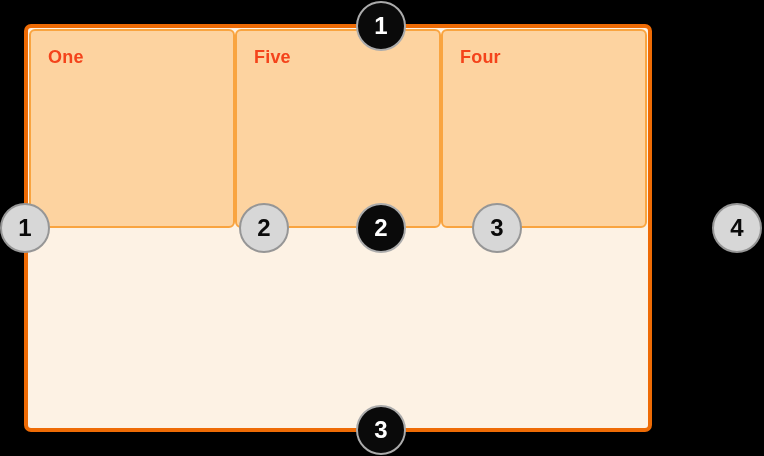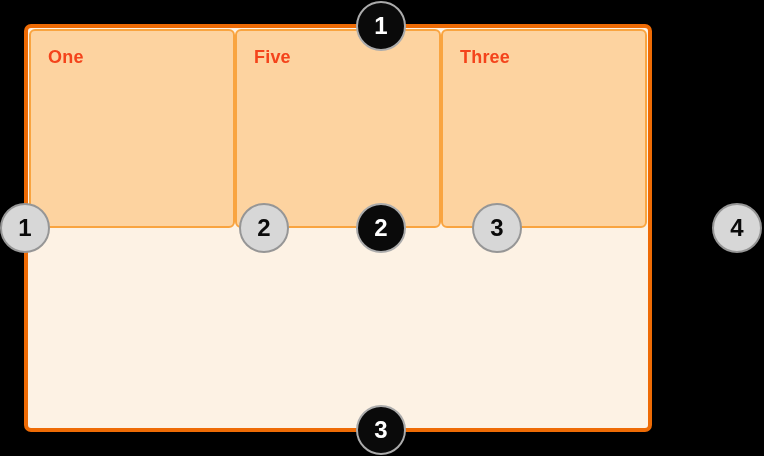--- a/index.html
+++ b/index.html
@@ -83,21 +83,21 @@
 
   <div class="grid-container">
     <div class="grid">
       <div class="cell">
         <span class="cell-label">One</span>
       </div>
       <div class="cell">
         <span class="cell-label">Five</span>
       </div>
       <div class="cell">
-        <span class="cell-label">Three</span>
+        <span class="cell-label">Four</span>
       </div>
 
     </div>
   </div>
 
   <div class="marker row" style="left:356px;top:1px;">
     <span>1</span>
   </div>
   <div class="marker row" style="left:356px;top:203px;">
     <span>2</span>

